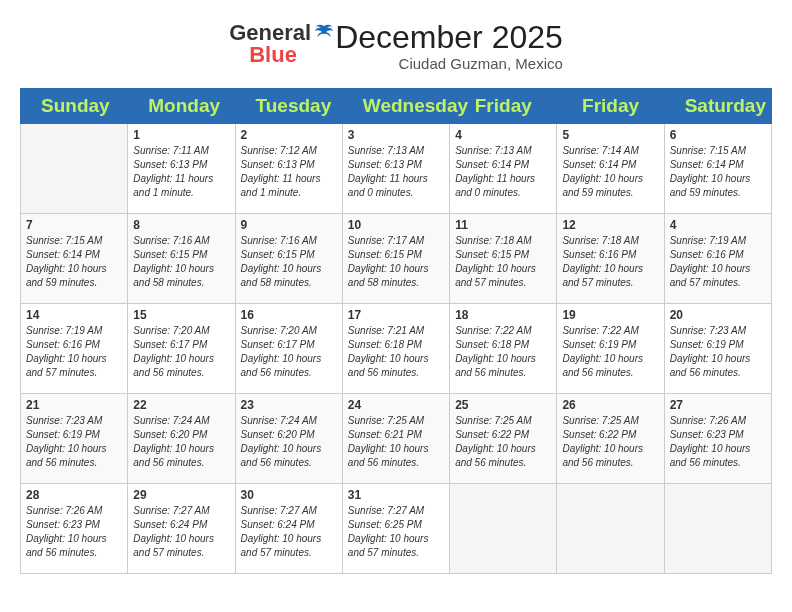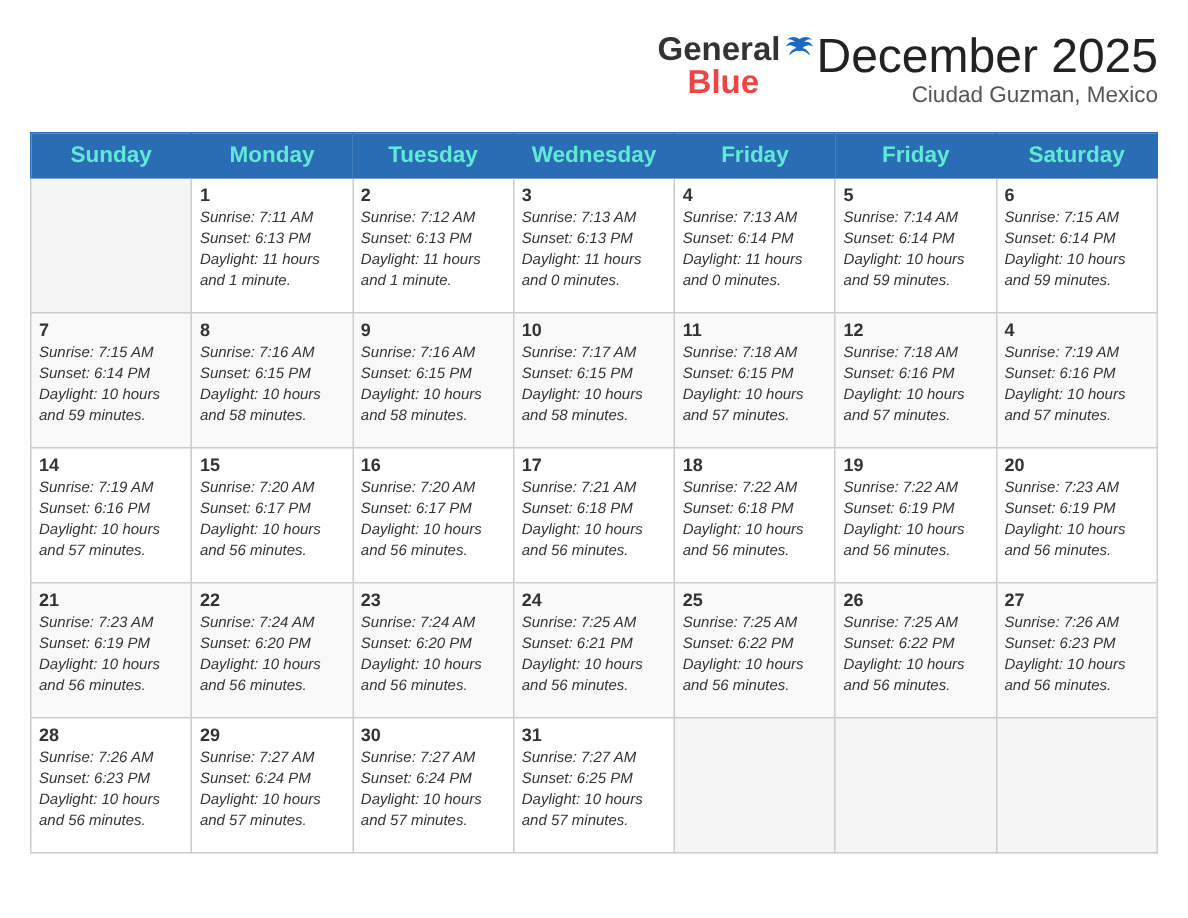--- a/index.html
+++ b/index.html
@@ -5,21 +5,21 @@
     * { box-sizing: border-box; margin: 0; padding: 0; }
     body {
       font-family: Arial, sans-serif;
       background: #fff;
       width: 792px;
       min-height: 612px;
       padding: 20px;
     }
     .header {
       display: flex;
-      justify-content: flex-end;
+      justify-content: center;
       align-items: flex-start;
       margin-bottom: 16px;
     }
     .logo {
       display: flex;
       flex-direction: column;
       align-items: flex-start;
     }
     .title-block {
       text-align: right;
@@ -34,24 +34,24 @@
       font-size: 15px;
       color: #555;
     }
     table {
       width: 100%;
       border-collapse: collapse;
       table-layout: fixed;
     }
     thead th {
       background: #2a6db5;
-      color: #5eead4;
-      font-size: 15px;
+      color: #bef264;
+      font-size: 19px;
       font-weight: bold;
-      padding: 6px 8px;
+      padding: 6px 20px;
       text-align: center;
       border: 1px solid #2a6db5;
     }
     tbody td {
       border: 1px solid #ccc;
       vertical-align: top;
       padding: 4px 5px;
       font-size: 10.5px;
       color: #333;
       height: 90px;

